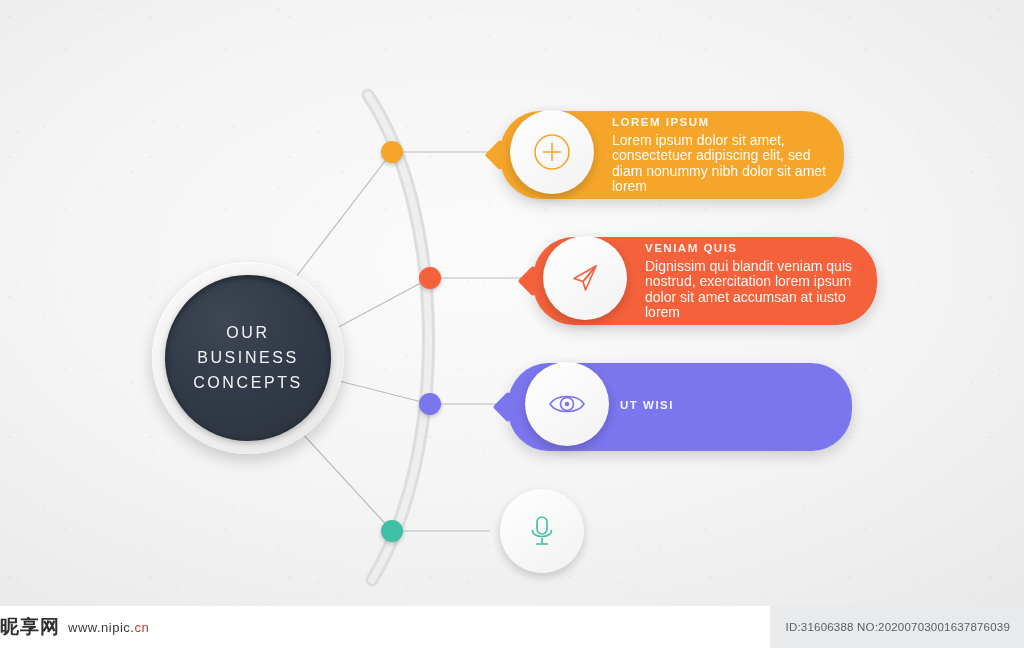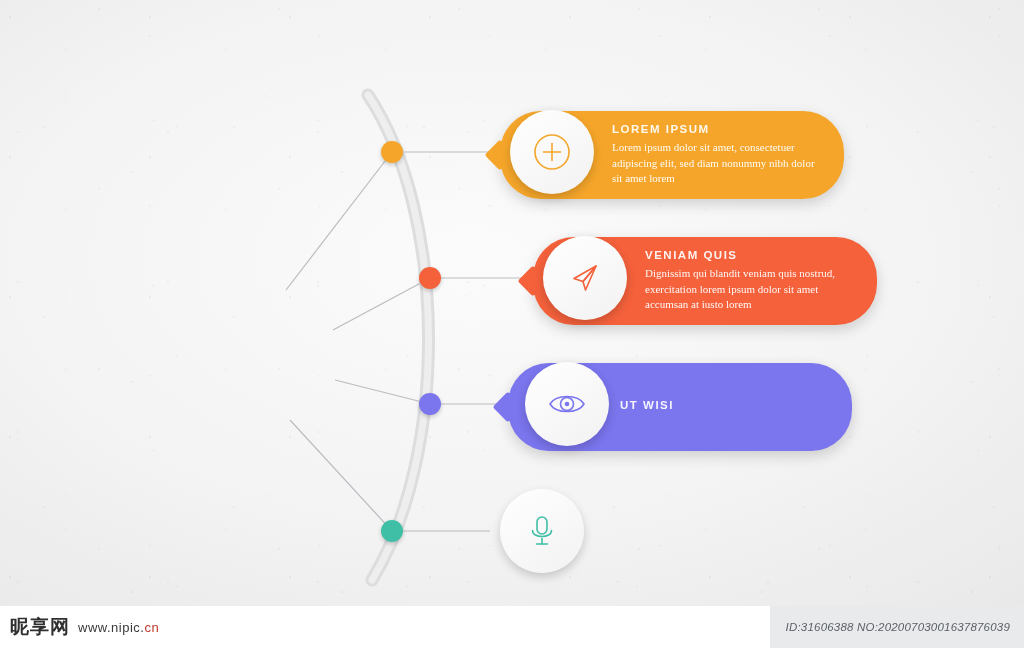--- a/index.html
+++ b/index.html
@@ -118,26 +118,25 @@
   .card-title {
     font-size: 11.5px;
     letter-spacing: 1.5px;
     font-weight: 700;
     text-transform: uppercase;
     color: #ffffff;
     opacity: .92;
     margin-bottom: 5px;
   }
   .card-body {
-    font-size: 11px;
+    font-size: 14px;
     line-height: 15.5px;
     color: #ffffff;
     opacity: .95;
     max-width: 215px;
-    font-family: Liberation Serif, serif;
   }
 
   
   .badge {
     position: absolute;
     width: 84px;
     height: 84px;
     border-radius: 50%;
     background: linear-gradient(145deg,#ffffff,#f2f2f2);
     box-shadow: 0 4px 10px rgba(0,0,0,.18);
@@ -156,21 +155,20 @@
     height: 42px;
     background: #ffffff;
     display: flex;
     align-items: center;
     justify-content: space-between;
   }
   .brand {
     display: flex;
     align-items: center;
     gap: 8px;
-    padding-left: 10px;
   }
   .brand-cn {
     font-family: "DejaVu Sans", sans-serif;
     font-size: 19px;
     font-weight: 700;
     color: #2f2f2f;
     letter-spacing: 1px;
   }
   .brand-url {
     font-size: 13px;
@@ -180,21 +178,20 @@
   .brand-url .cn { color: #c0392b; }
   .idbar {
     height: 42px;
     background: #e9eaec;
     display: flex;
     align-items: center;
     padding: 0 14px 0 16px;
     font-size: 11.5px;
     color: #5a5f66;
     letter-spacing: .2px;
-    font-style: italic;
   }
 </style>
 </head>
 <body>
 
 <div id="canvas">
   <div id="speckle"></div>
 
   <svg id="lines" width="1024" height="648" viewBox="0 0 1024 648">
 
@@ -205,20 +202,27 @@
 
     <line x1="403" y1="152" x2="500" y2="152" stroke="#b9bcc0" stroke-width="1.2"></line>
     <line x1="441" y1="278" x2="533" y2="278" stroke="#b9bcc0" stroke-width="1.2"></line>
     <line x1="441" y1="404" x2="515" y2="404" stroke="#b9bcc0" stroke-width="1.2"></line>
     <line x1="403" y1="531" x2="490" y2="531" stroke="#b9bcc0" stroke-width="1.2"></line>
 
     <path d="M368,95 C 448,215 448,455 372,580" fill="none" stroke="#dcdddf" stroke-width="13" stroke-linecap="round"></path>
     <path d="M368,95 C 448,215 448,455 372,580" fill="none" stroke="#eeeeef" stroke-width="7" stroke-linecap="round"></path>
   </svg>
 
+  <div class="hub">
+    <div class="hub-inner">
+      <div class="hub-line">OUR</div>
+      <div class="hub-line">BUSINESS</div>
+      <div class="hub-line">CONCEPTS</div>
+    </div>
+  </div>
 
   <div class="node" style="left:381px; top:141px; background:#f5a62a;"></div>
   <div class="node" style="left:419px; top:267px; background:#f4613b;"></div>
   <div class="node" style="left:419px; top:393px; background:#7b75ee;"></div>
   <div class="node" style="left:381px; top:520px; background:#3fbfa6;"></div>
 
   <div class="card" style="left:500px; top:111px; width:344px; background:#f5a62a;">
     <div class="card-notch" style="background:#f5a62a;"></div>
     <div class="card-text">
       <div class="card-title">LOREM IPSUM</div>

